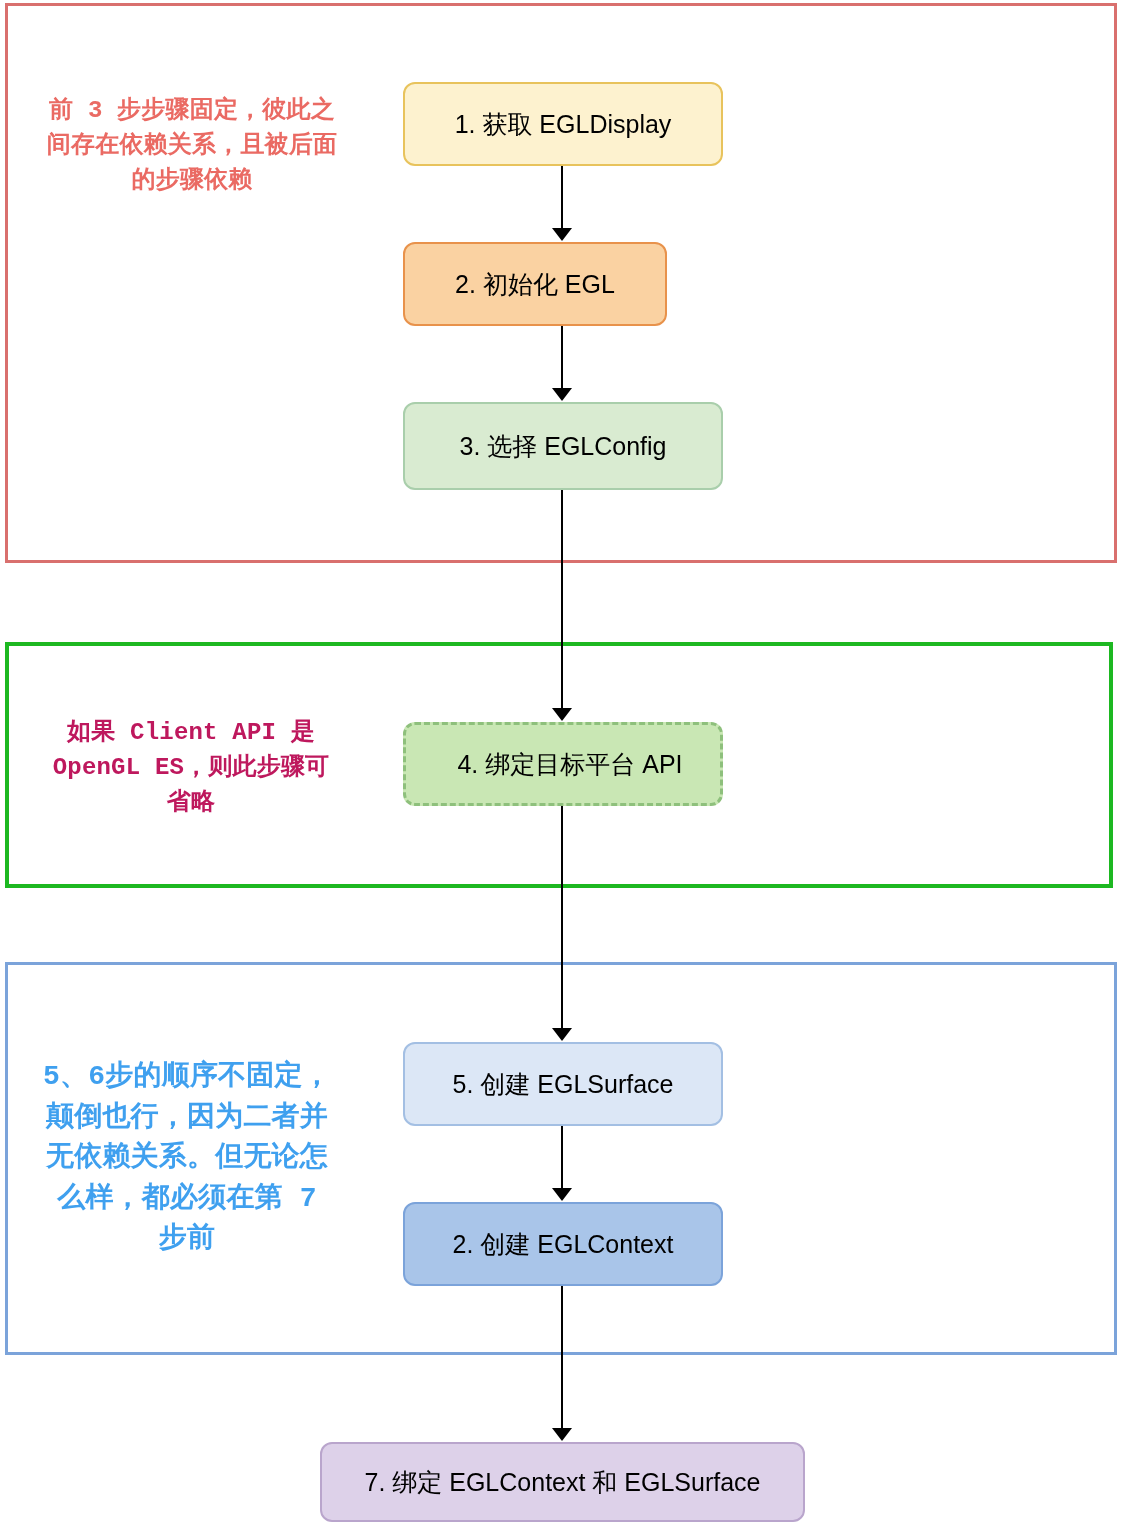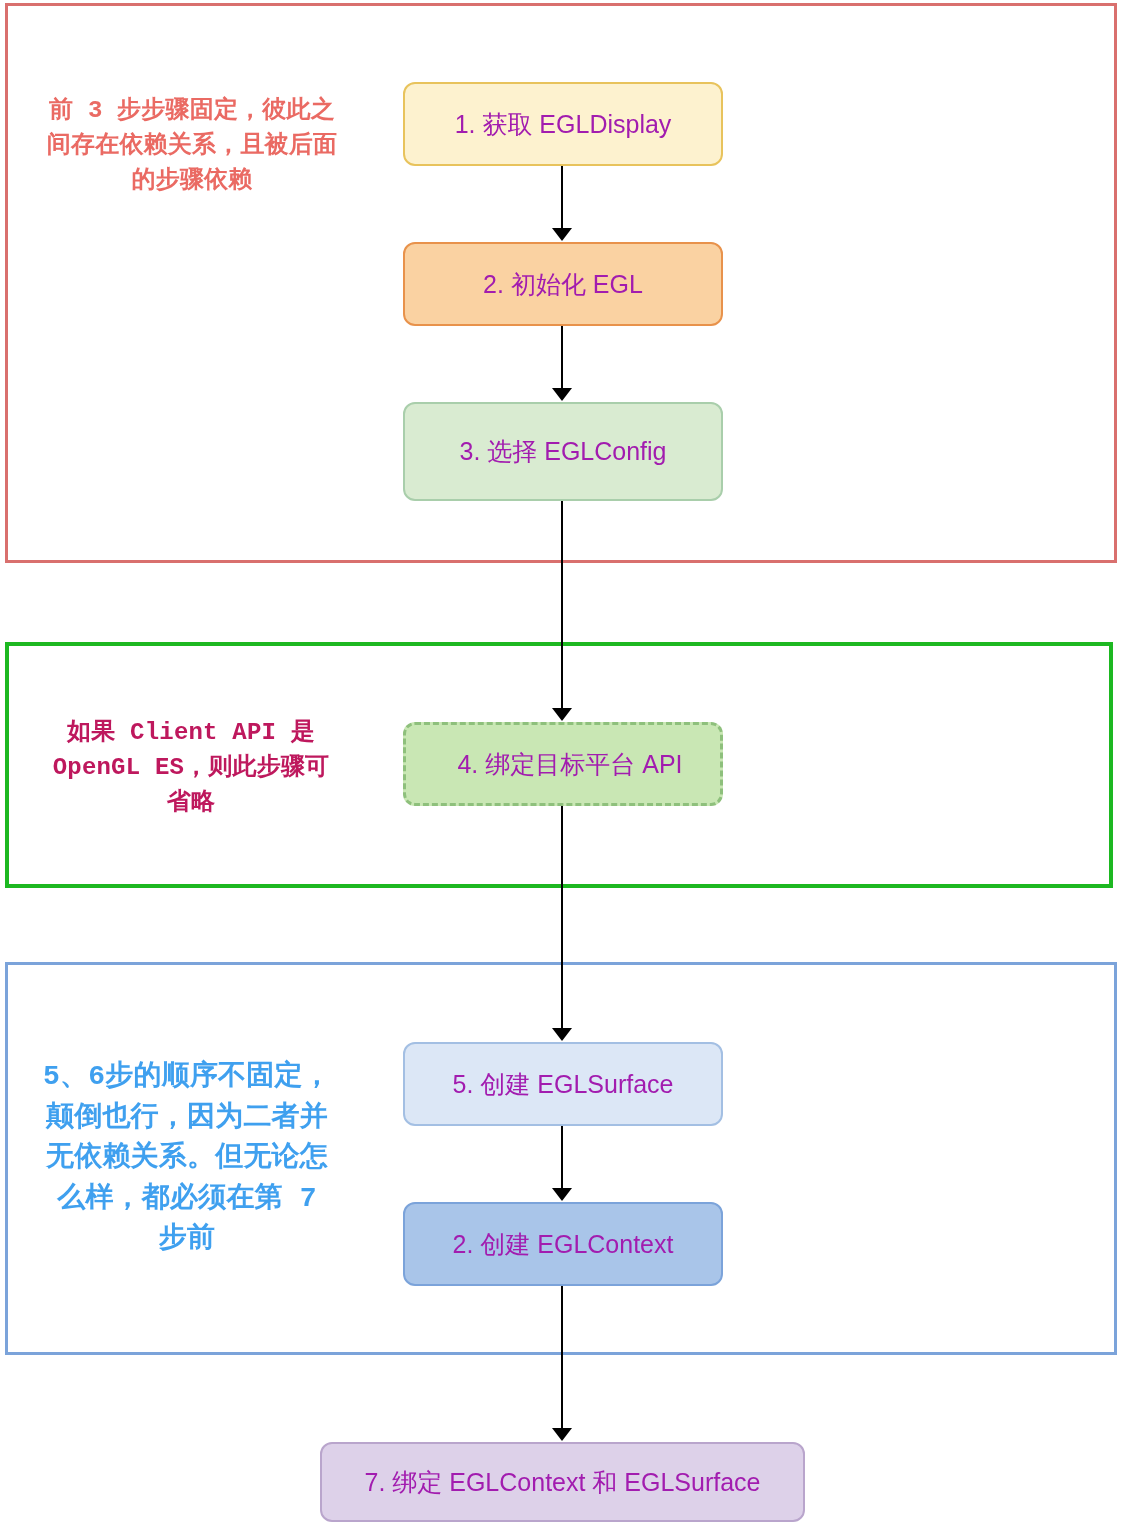--- a/index.html
+++ b/index.html
@@ -33,27 +33,27 @@
   #note-optional{left:52px;top:716px;width:278px;font-size:24px;color:#be185d;}
   #note-order{left:42px;top:1057px;width:290px;font-size:28px;color:#3fa0ef;}
 
   
   .node{
     position:absolute;
     box-sizing:border-box;
     display:flex;align-items:center;justify-content:center;
     border-radius:12px;
     font-size:25px;
-    color:#a21caf;
+    color:#000000;
     text-align:center;
     padding:0 14px;
   }
   #node-1{left:403px;top:82px;width:320px;height:84px;background:#fdf2cf;border:2px solid #e8c35c;}
-  #node-2{left:403px;top:242px;width:320px;height:84px;background:#fad2a2;border:2px solid #e8924b;text-align:center;}
-  #node-3{left:403px;top:402px;width:320px;height:99px;background:#d9ebd1;border:2px solid #a9ceab;}
+  #node-2{left:403px;top:242px;width:264px;height:84px;background:#fad2a2;border:2px solid #e8924b;text-align:center;}
+  #node-3{left:403px;top:402px;width:320px;height:88px;background:#d9ebd1;border:2px solid #a9ceab;}
   #node-4{left:403px;top:722px;width:320px;height:84px;background:#c9e7b4;border:3px dashed #8ec07c;padding-left:28px;}
   #node-5{left:403px;top:1042px;width:320px;height:84px;background:#dce7f6;border:2px solid #a3bfe3;}
   #node-6{left:403px;top:1202px;width:320px;height:84px;background:#a9c5e9;border:2px solid #7ba3da;}
   #node-7{left:320px;top:1442px;width:485px;height:80px;background:#ddd1e9;border:2px solid #b9a5cc;}
 
   
   .conn{position:absolute;width:2px;background:#000000;left:561px;}
   .arrowhead{
     position:absolute;
     width:0;height:0;

